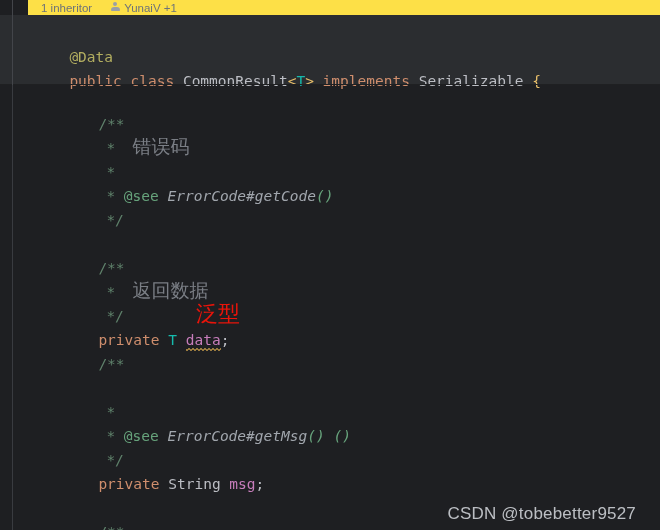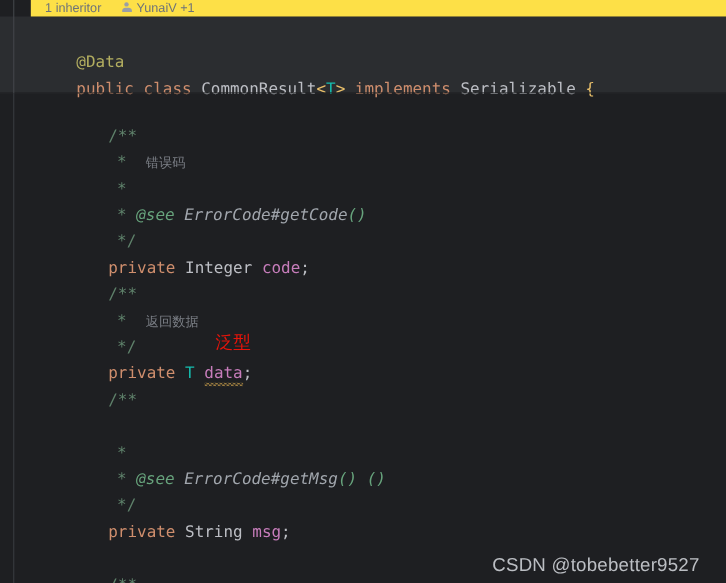--- a/index.html
+++ b/index.html
@@ -132,22 +132,22 @@
   .kw      { color: #CF8E6D; }           
   .ident   { color: #BCBEC4; text-align: right; }           
   .typaram { color: #16BAAC; }           
   .angle   { color: #E8BF6A; }           
   .brace   { color: #E8BF6A; }           
   .field   { color: #C77DBB; }           
   .punct   { color: #BCBEC4; }           
   .anno    { color: #B3AE60; }           
   .cmt     { color: #5F826B; }            delimiters */
   .cmt-txt { color: #7A7E85; }           
-  .cmt-cjk { color: #7A7E85; font-family: Liberation Mono, monospace; font-size: 12px; }
-  .tag     { color: #67A37C; font-style: italic; }    
+  .cmt-cjk { color: #7A7E85; font-family: Liberation Mono, monospace; font-size: 19px; }
+  .tag     { color: #67A37C; }    
   .tagref  { color: #A1A6AD; font-style: italic; text-align: center; }    
   .tagparen{ color: #67A37C; font-style: italic; }    
 
   
   .squiggle {
     position: relative;
     display: inline-block;
     text-align: center;
   }
   .squiggle::after {
@@ -162,21 +162,21 @@
       radial-gradient(circle at 3px 0.6px, #9a7b3f 1.05px, transparent 1.2px);
     background-size: 4px 3px;
     background-repeat: repeat-x;
   }
 
   
   .annotation-red {
     position: absolute;
     color: #E8140A;
     font-family: "DejaVu Sans", "Liberation Sans", sans-serif;
-    font-size: 16px;
+    font-size: 22px;
     line-height: 1;
     font-weight: 400;
     white-space: nowrap;
     z-index: 8;
   }
 
   
   .watermark {
     position: absolute;
     right: 24px;
@@ -229,23 +229,20 @@
     </div>
     <div class="line" style="top:51px;left:54px;">
       <span class="cmt">*</span>
     </div>
     <div class="line" style="top:75px;left:54px;">
       <span class="cmt">*</span><span class="ind"> </span><span class="tag">@see</span><span class="ind"> </span><span class="tagref">ErrorCode#getCode</span><span class="tagparen">()</span>
     </div>
     <div class="line" style="top:99px;left:54px;">
       <span class="cmt">*/</span>
     </div>
-    <div class="line" style="top:123px;left:46px;">
-      <span class="kw">private</span><span class="ind"> </span><span class="ident">Integer</span><span class="ind"> </span><span class="field">code</span><span class="punct">;</span>
-    </div>
 
     <div class="line" style="top:147px;left:46px;">
       <span class="cmt">/**</span>
     </div>
     <div class="line" style="top:171px;left:54px;">
       <span class="cmt">*</span><span class="ind">  </span><span class="cmt-cjk">返回数据</span>
     </div>
     <div class="line" style="top:195px;left:54px;">
       <span class="cmt">*/</span>
     </div>

